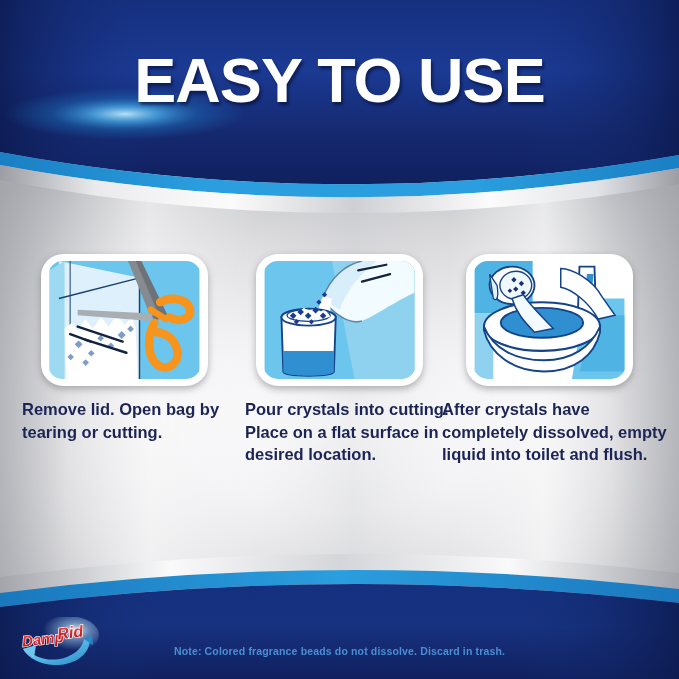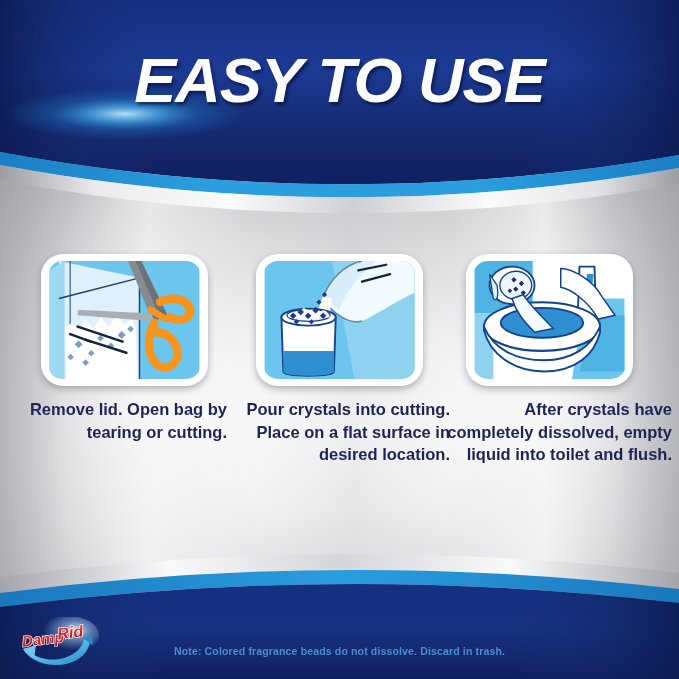--- a/index.html
+++ b/index.html
@@ -32,21 +32,21 @@
     pointer-events:none;
   }
 
   
   .header-wrap{position:absolute;left:0;top:0;width:679px;height:215px;}
   .header-svg{position:absolute;left:0;top:0;}
   .title{
     position:absolute;left:0;top:44px;width:679px;
     text-align:center;
     font-family:"Liberation Sans",sans-serif;
-    font-weight:bold;font-style:italic;
+    font-weight:bold;
     font-size:63px;letter-spacing:-1px;
     color:#ffffff;
     text-shadow:2px 3px 3px rgba(0,10,40,.55);
     white-space:nowrap;
   }
 
   
   .footer-wrap{position:absolute;left:0;bottom:0;width:679px;height:130px;}
   .footer-svg{position:absolute;left:0;top:0;}
   .note{
@@ -65,21 +65,21 @@
   }
   .panel .art{width:100%;height:100%;border-radius:15px;overflow:hidden;display:block;}
   .p1{left:41px;}
   .p2{left:256px;}
   .p3{left:466px;}
 
   
   .captions{position:absolute;left:0;top:398px;width:679px;}
   .caption{
     position:absolute;top:0;
-    text-align:right;
+    text-align:left;
     color:#1c2456;
     font-size:16.5px;
     font-weight:600;
     line-height:22.5px;
   }
   .c1{left:22px;width:205px;}
   .c2{left:245px;width:205px;}
   .c3{left:442px;width:230px;}
 </style>
 </head>

